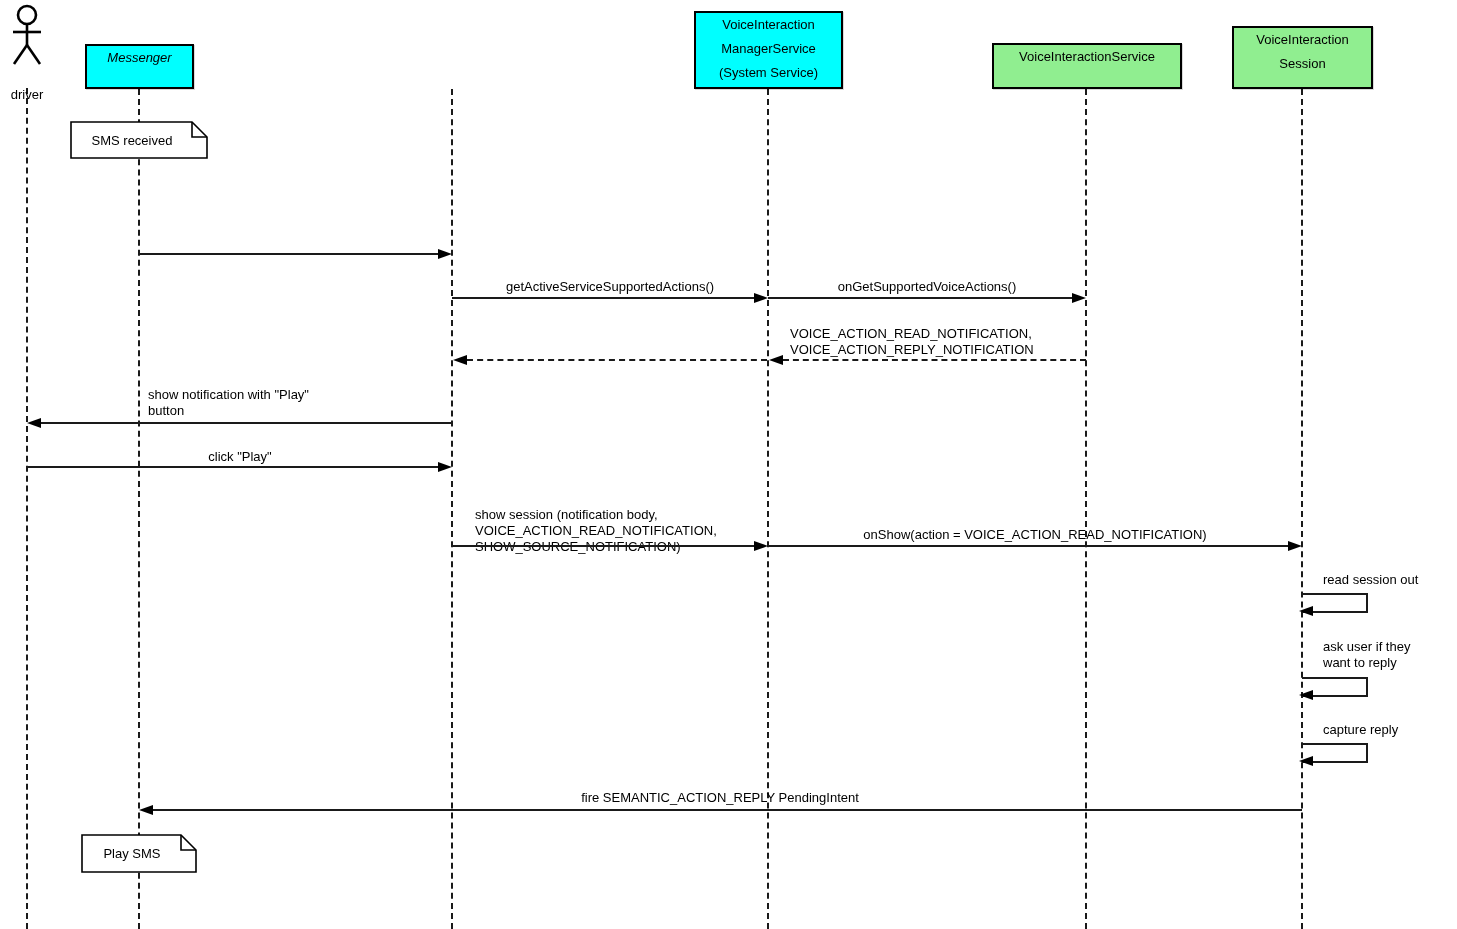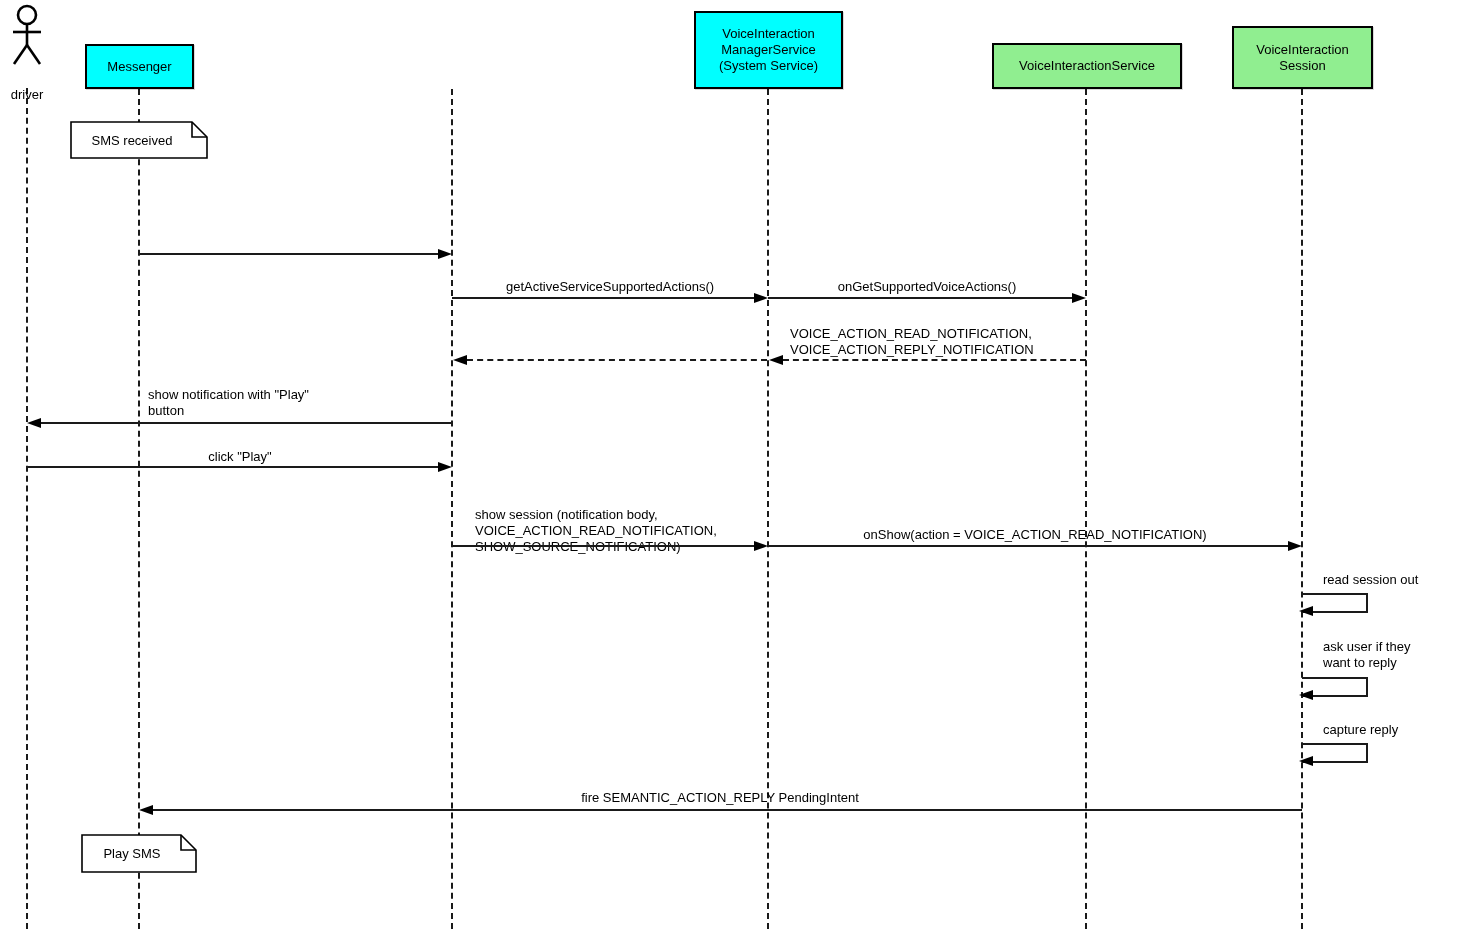--- a/index.html
+++ b/index.html
@@ -22,24 +22,23 @@
     position: absolute;
     width: 0;
     border-left: 2px dashed #1a1a1a;
   }
   
   .pbox {
     position: absolute;
     border: 2.5px solid #000;
     box-sizing: border-box;
     display: flex;
-    align-items: center;
     justify-content: center;
     text-align: center;
-    line-height: 16px;
+    line-height: 24px;
     white-space: pre-line;
     box-shadow: 1px 1px 0 rgba(0,0,0,0.15);
   }
   .fill-cyan  { background: #00ffff; }
   .fill-green { background: #90ee90; }
   
   .actor-wrap { position: absolute; text-align: center; }
   .actor-label { margin-top: 15px; line-height: 14px; }
   
   .note {
@@ -105,21 +104,21 @@
     <svg width="34" height="66" viewBox="0 0 34 66">
       <circle cx="17" cy="11" r="9" fill="none" stroke="#000" stroke-width="2.6"></circle>
       <line x1="17" y1="20" x2="17" y2="41" stroke="#000" stroke-width="2.6"></line>
       <line x1="3" y1="28" x2="31" y2="28" stroke="#000" stroke-width="2.6"></line>
       <line x1="17" y1="41" x2="4" y2="60" stroke="#000" stroke-width="2.6"></line>
       <line x1="17" y1="41" x2="30" y2="60" stroke="#000" stroke-width="2.6"></line>
     </svg>
     <div class="actor-label">driver</div>
   </div>
 
-  <div class="pbox fill-cyan" style="left:85px;  top:44px; width:109px; height:45px;">
+  <div class="pbox fill-cyan" style="left:85px;  top:44px; width:109px; height:45px;font-style:italic;">
     <span>Messenger</span>
   </div>
   <div class="pbox fill-cyan" style="left:694px; top:11px; width:149px; height:78px;">
     <span>VoiceInteraction
 ManagerService
 (System Service)</span>
   </div>
   <div class="pbox fill-green" style="left:992px; top:43px; width:190px; height:46px;">
     <span>VoiceInteractionService</span>
   </div>

